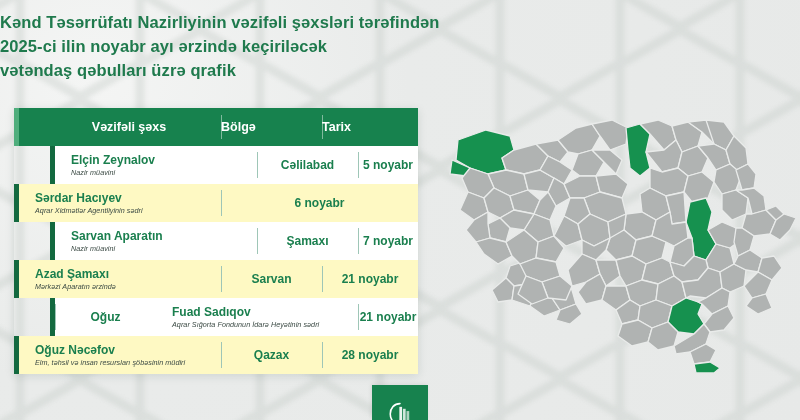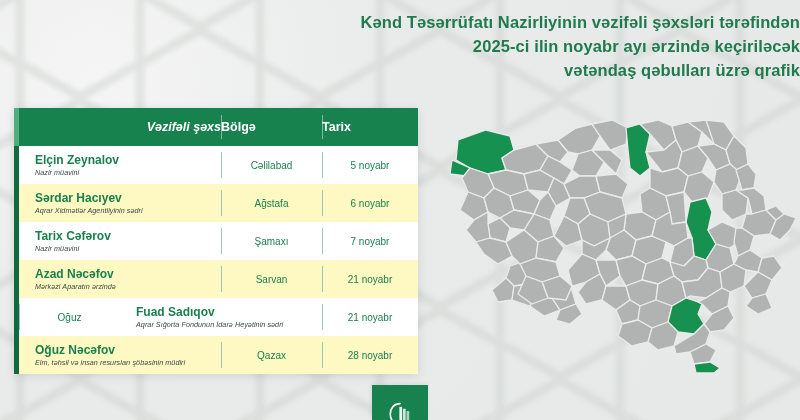--- a/index.html
+++ b/index.html
@@ -29,21 +29,21 @@
     opacity: .55;
     filter: blur(2.2px);
   }
 
   
   #title-block {
     position: absolute;
     left: 0;
     top: 10px;
     width: 800px;
-    text-align: right;
+    text-align: left;
     z-index: 5;
   }
   #title-block .tline {
     display: block;
     color: #1f7a4d;
     font-weight: bold;
     font-size: 16.5px;
     line-height: 24px;
     letter-spacing: .1px;
     white-space: nowrap;
@@ -84,32 +84,32 @@
   .c-region { flex: 0 0 101px; align-items: center; text-align: center; }
   .c-date   { flex: 1 1 auto;  align-items: center; text-align: center; }
 
   .hdr .cell {
     justify-content: center;
     align-items: flex-start;
     color: #ffffff;
     font-weight: bold;
     font-size: 12.5px;
   }
-  .hdr .c-person { align-items: flex-end; padding-left: 18px; font-style: italic; }
+  .hdr .c-person { align-items: center; padding-left: 18px; }
   .hdr .c-region, .hdr .c-date { position: relative; }
   .hdr .c-region::before, .hdr .c-date::before {
     content: "";
     position: absolute;
     left: 0; top: 7px; bottom: 7px;
     width: 1px;
     background: rgba(255,255,255,.45);
   }
 
   .drow { height: 38px; }
-  .drow.odd  { background: #ffffff; }
+  .drow.odd  { background: #ffffff; margin-left: 36px; }
   .drow.even { background: #fef9c3; }
 
   .drow .c-region, .drow .c-date { position: relative; }
   .drow .c-region::before, .drow .c-date::before {
     content: "";
     position: absolute;
     left: 0; top: 6px; bottom: 6px;
     width: 1px;
     background: #9ec6b7;
   }
@@ -123,22 +123,22 @@
   .ptitle {
     color: #3b4a44;
     font-size: 7.2px;
     line-height: 10px;
     margin-top: 1px;
     letter-spacing: .05px;
     font-style: italic;
   }
   .rtext, .dtext {
     color: #1a7f4e;
-    font-weight: normal;
-    font-size: 10px;
+    font-weight: bold;
+    font-size: 12px;
   }
 
   
   #map-panel {
     position: absolute;
     left: 440px;
     top: 118px;
     width: 360px;
     height: 255px;
     z-index: 4;
@@ -251,46 +251,43 @@
       <span class="dtext">5 noyabr</span>
     </div>
   </div>
 
   <div class="trow drow even">
     <div class="accent"></div>
     <div class="cell c-person">
       <span class="pname">Sərdar Hacıyev</span>
       <span class="ptitle">Aqrar Xidmətlər Agentliyinin sədri</span>
     </div>
-    <div class="cell c-region">
-      <span class="rtext">Ağstafa</span>
-    </div>
     <div class="cell c-date">
       <span class="dtext">6 noyabr</span>
     </div>
   </div>
 
   <div class="trow drow odd">
     <div class="accent"></div>
     <div class="cell c-person">
-      <span class="pname">Tarix Cəfərov</span>
+      <span class="pname">Sarvan Aparatın</span>
       <span class="ptitle">Nazir müavini</span>
     </div>
     <div class="cell c-region">
       <span class="rtext">Şamaxı</span>
     </div>
     <div class="cell c-date">
       <span class="dtext">7 noyabr</span>
     </div>
   </div>
 
   <div class="trow drow even">
     <div class="accent"></div>
     <div class="cell c-person">
-      <span class="pname">Azad Nəcəfov</span>
+      <span class="pname">Azad Şamaxı</span>
       <span class="ptitle">Mərkəzi Aparatın ərzində</span>
     </div>
     <div class="cell c-region">
       <span class="rtext">Sarvan</span>
     </div>
     <div class="cell c-date">
       <span class="dtext">21 noyabr</span>
     </div>
   </div>
 

